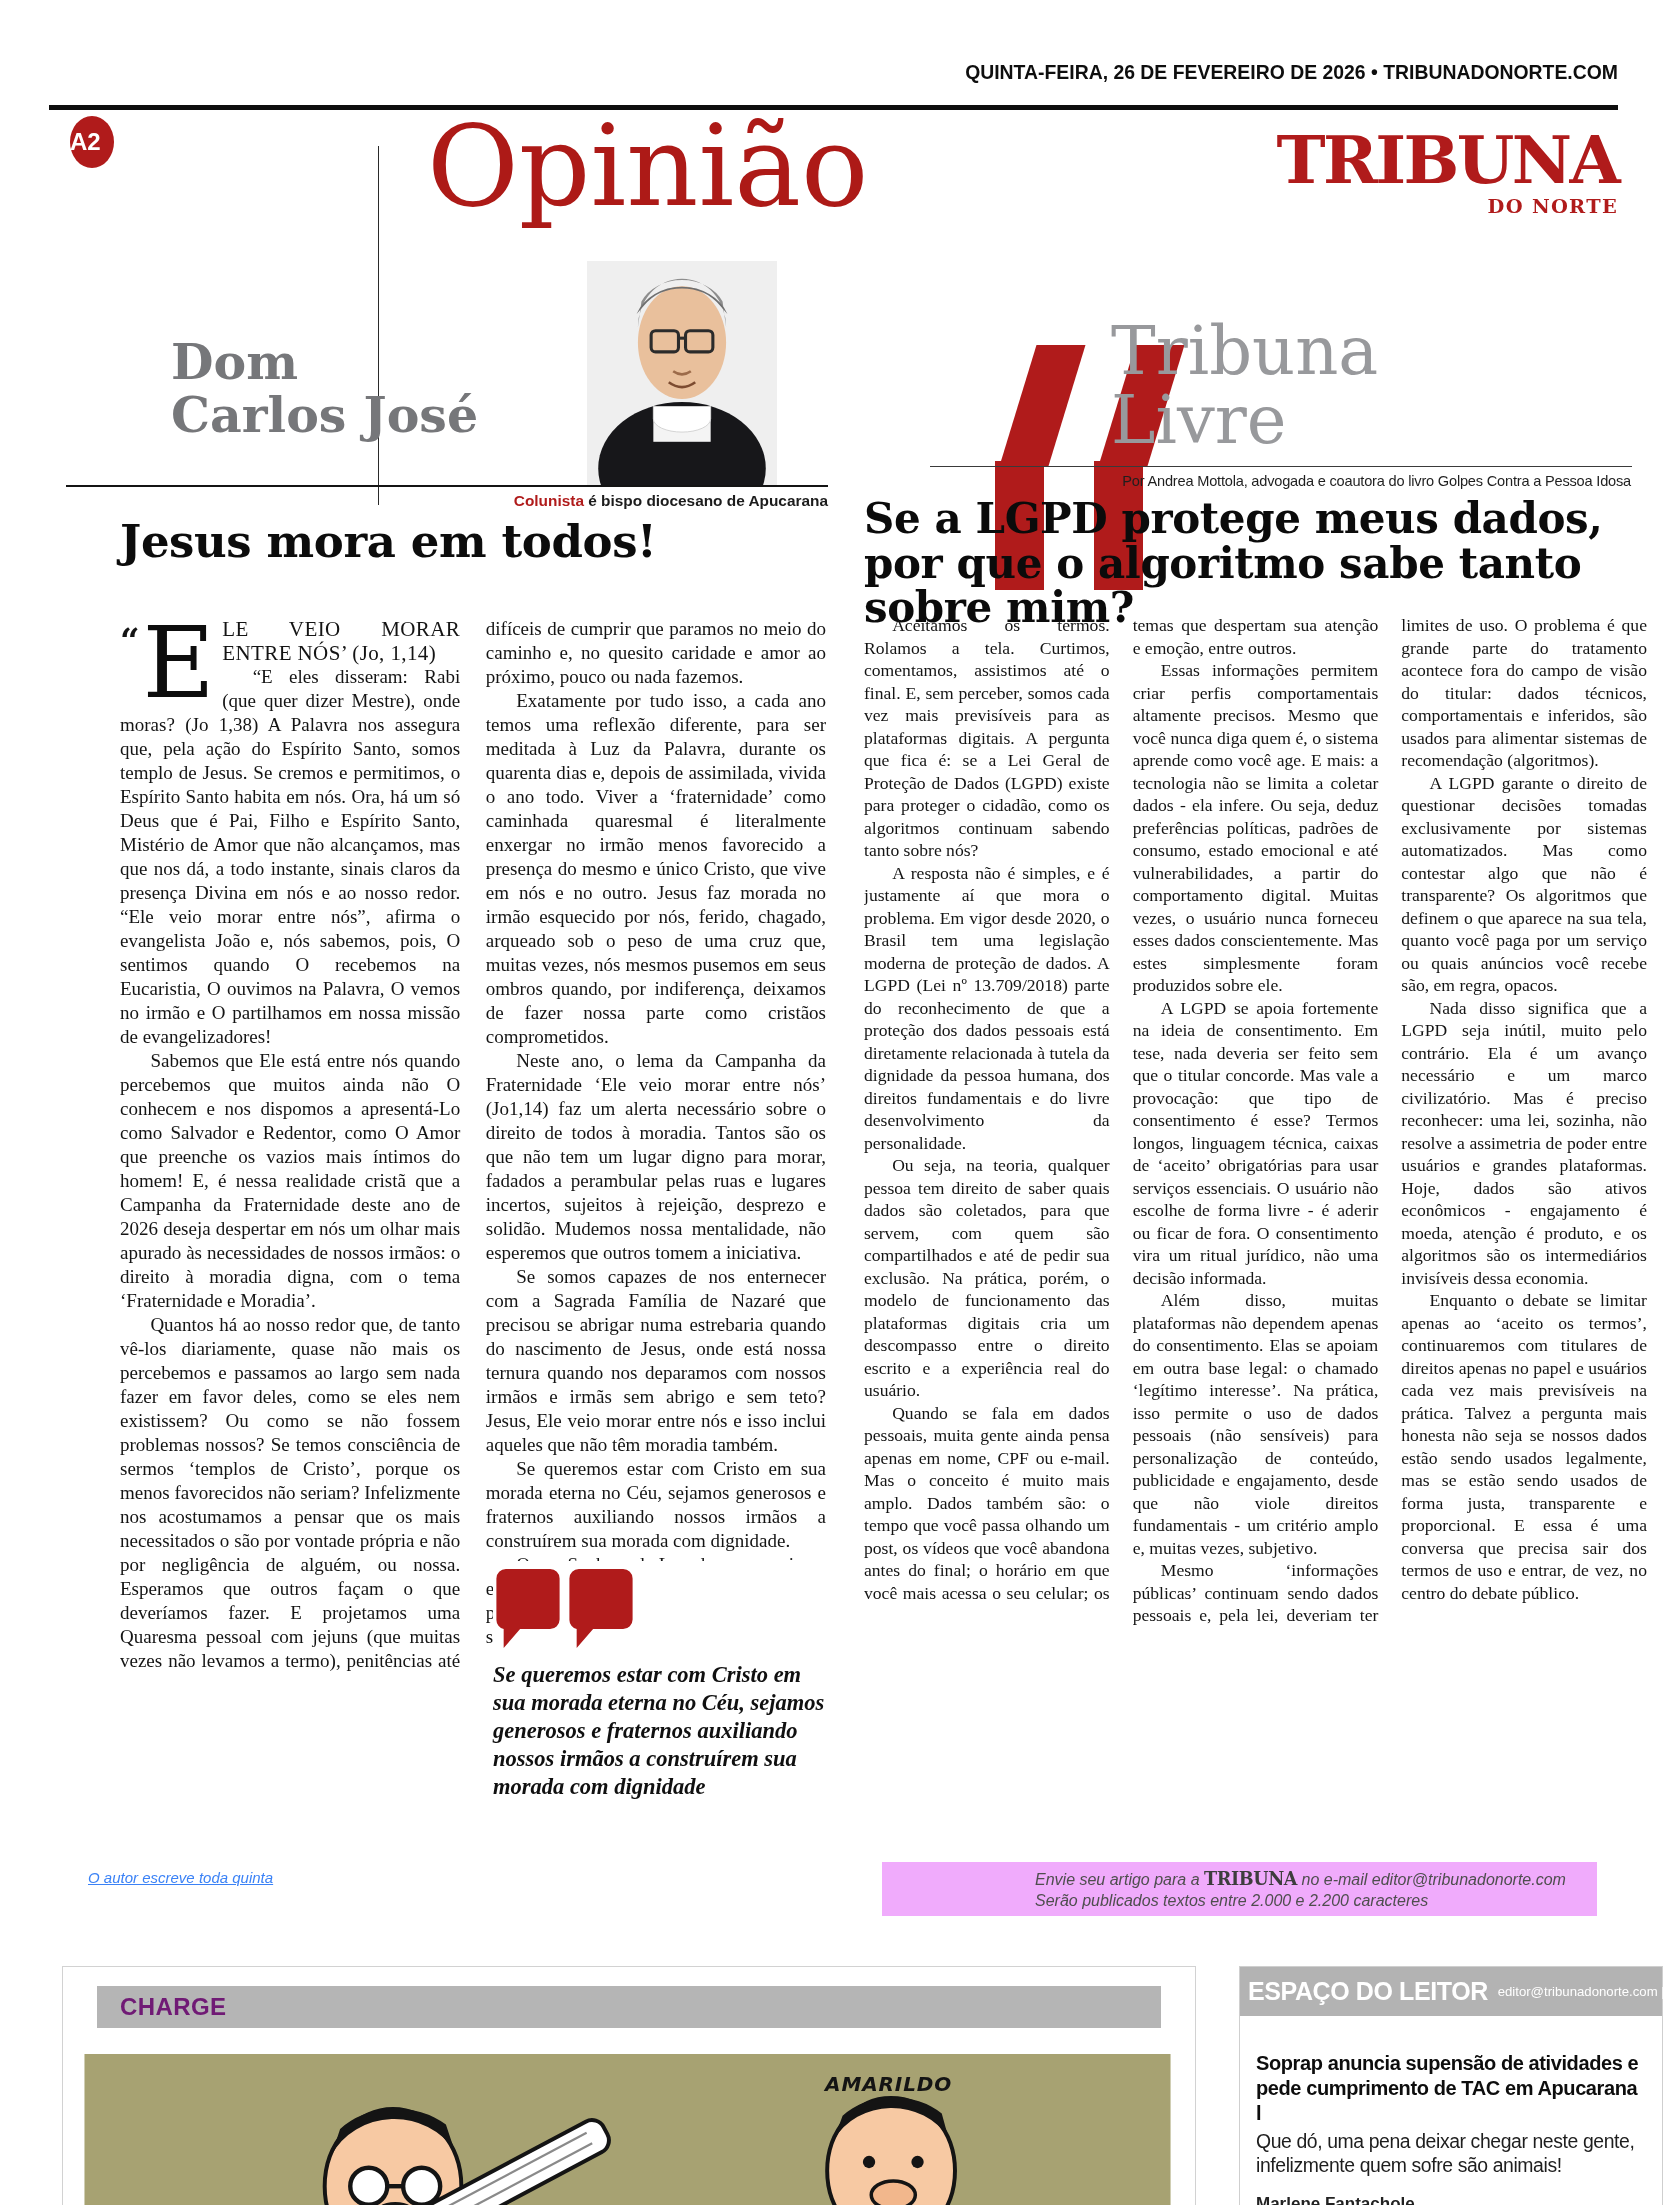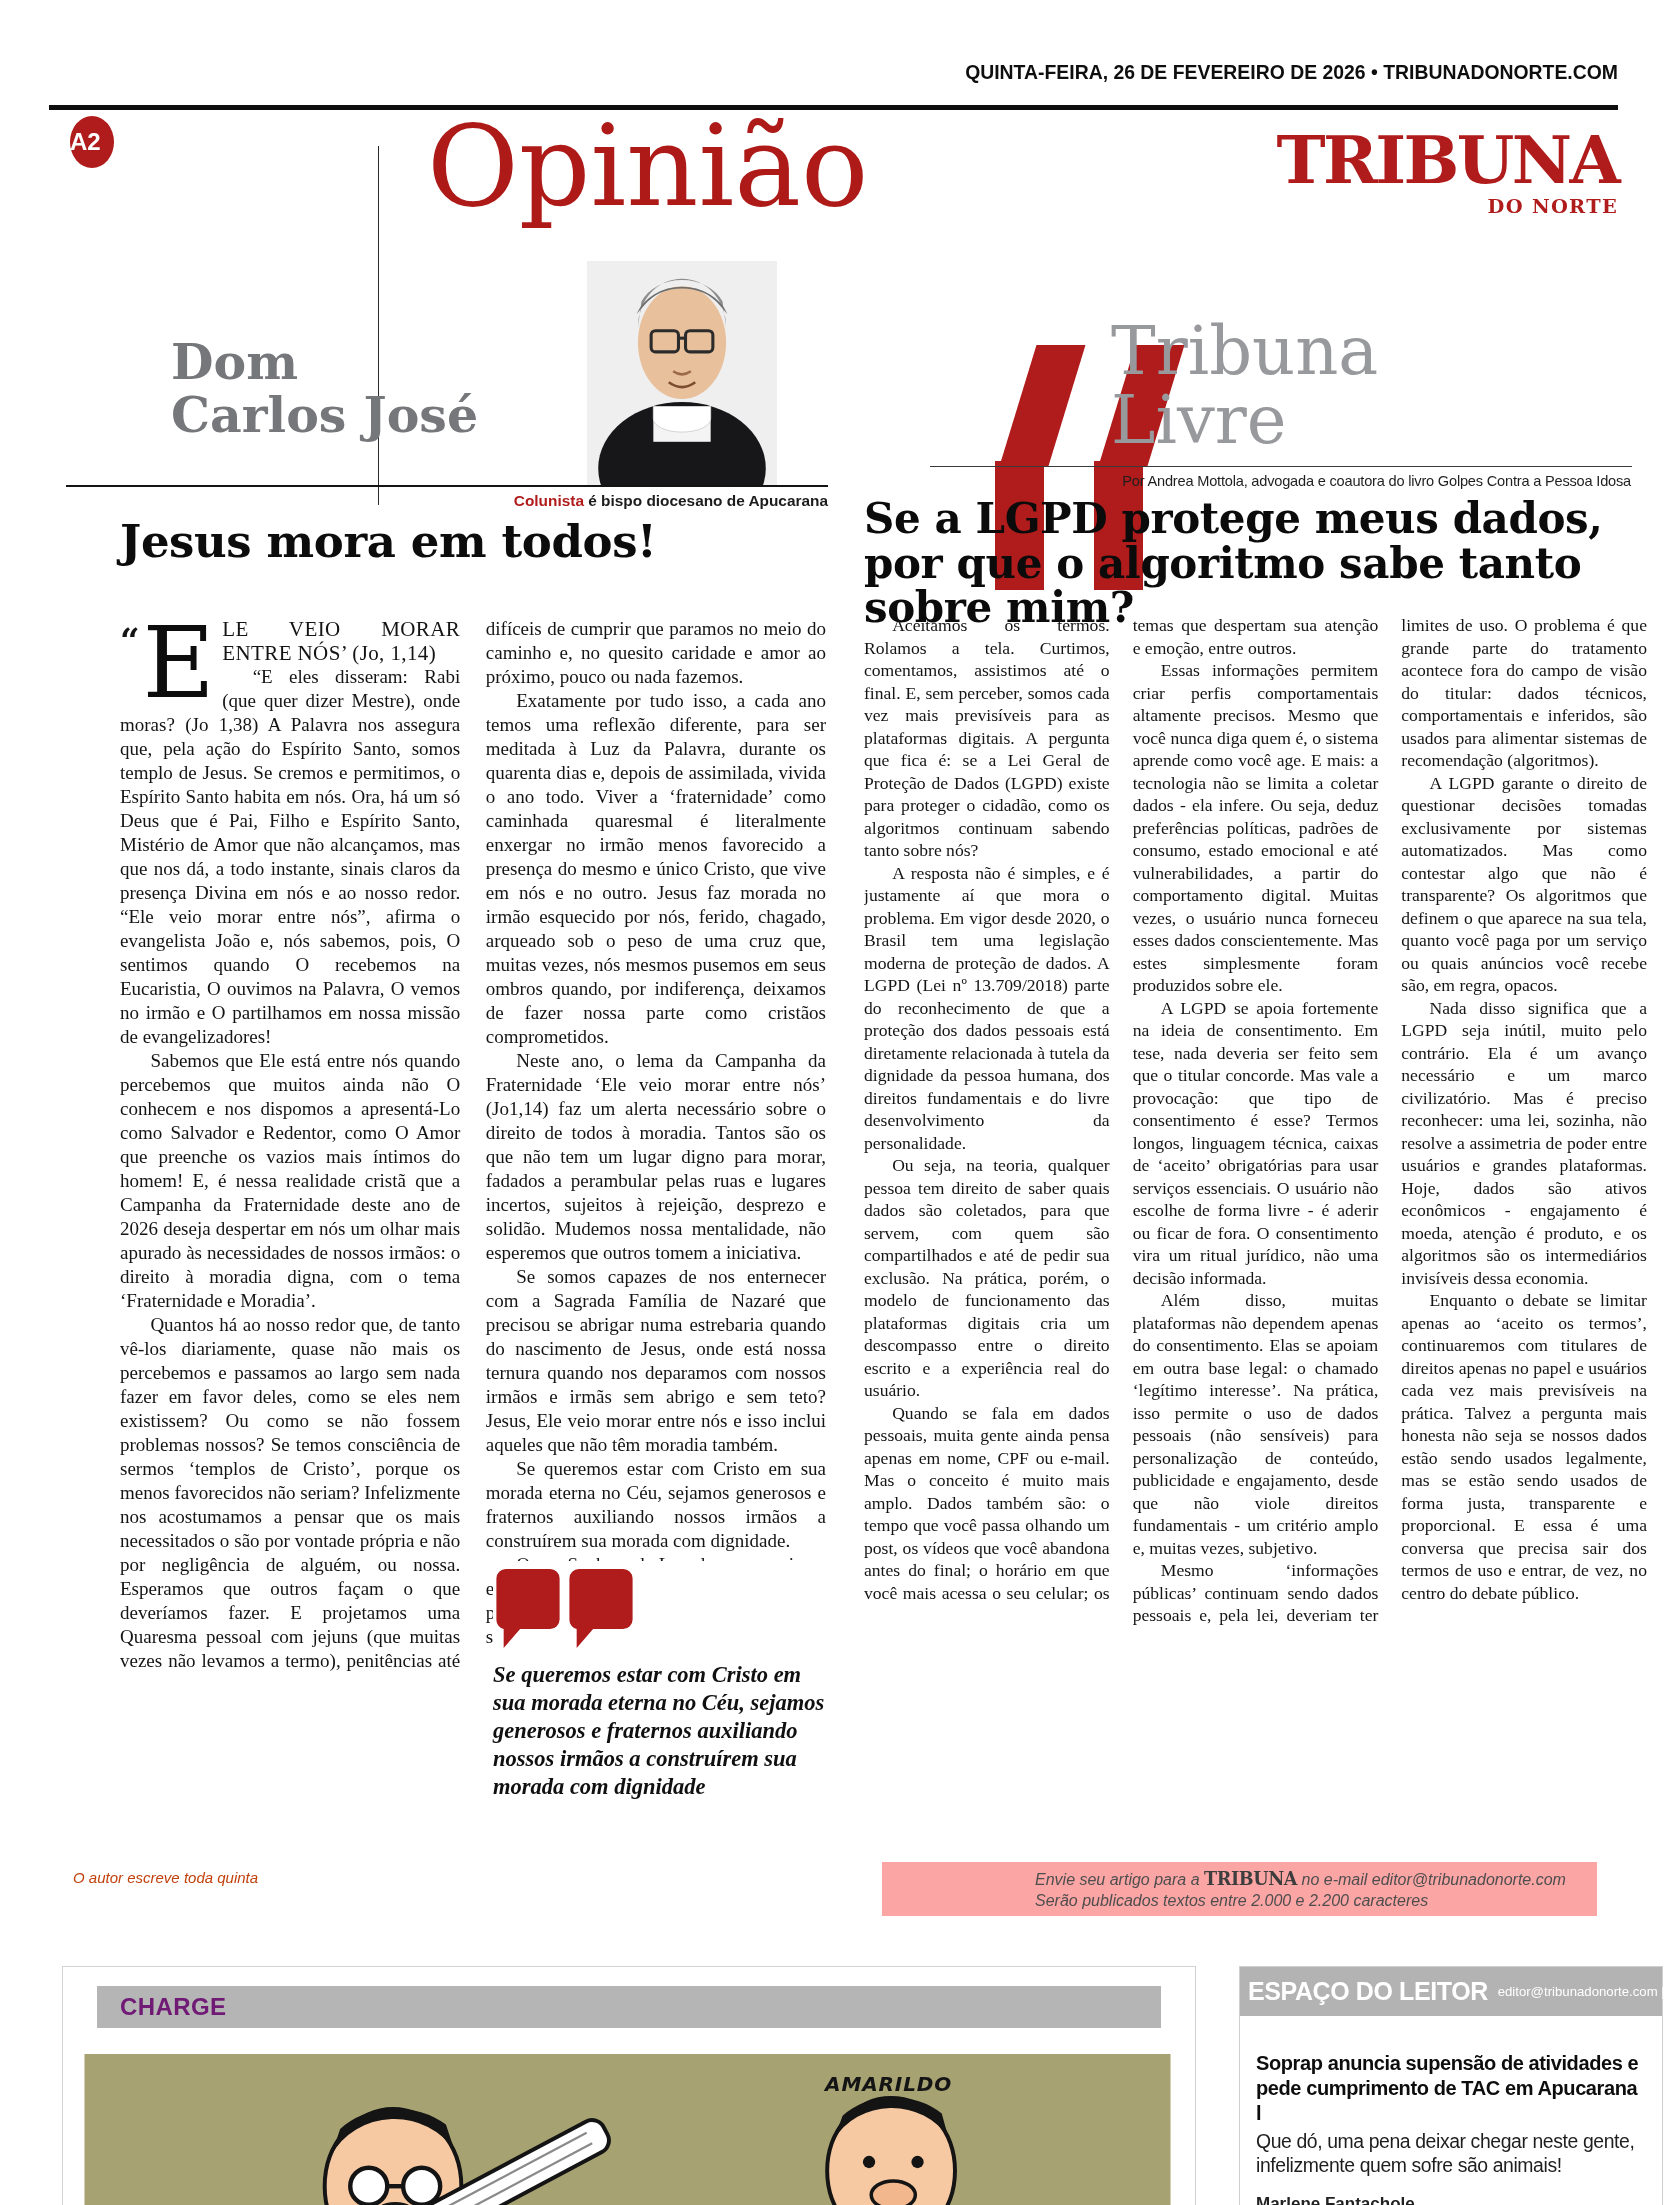--- a/index.html
+++ b/index.html
@@ -26,32 +26,32 @@
   .l-headline{left:120px;top:515px;width:715px;font:bold 45px "DejaVu Serif",serif;color:#0c0c0c;letter-spacing:-0.4px;}
   .l-cols{left:120px;top:617px;width:706px;height:1205px;column-count:2;column-gap:25.6px;
           font:19px/24px "Liberation Serif",serif;text-align:justify;overflow:hidden;color:#141414;}
   .l-cols p, .r-cols p{margin:0;text-indent:1.6em;}
   p.lead{text-indent:0;font-size:21px;letter-spacing:0.4px;}
   .lead-quote{float:left;font:bold 34px/31px "DejaVu Serif",serif;margin-top:8px;}
   .dropcap{float:left;font:normal 99px/79px "DejaVu Serif",serif;padding:6.2px 7px 0 2.6px;color:#0d0d0d;}
   .pullquote{left:493px;top:1561px;width:336px;height:286px;background:#fff;}
   .pq-icons{display:flex;gap:7px;margin:8px 0 13.2px 1.8px;}
   .pq-text{font:bold italic 22.5px/28px "Liberation Serif",serif;color:#101010;}
-  .l-footnote{left:73px;top:1869px;font:italic 15px "Liberation Sans",sans-serif;color:#c2410c;}
+  .l-footnote{left:88px;top:1869px;font:italic 15px "Liberation Sans",sans-serif;color:#3b82f6;text-decoration:underline;}
   .qm-wrap{left:991px;top:345px;width:203px;height:256px;}
   .qm{position:absolute;top:0;width:88px;height:245px;}
   .qm .t{position:absolute;left:27px;top:0;width:49px;height:121px;background:#b01b1b;transform:skewX(-17deg);}
   .qm .b{position:absolute;left:3.5px;top:116px;width:49px;height:129px;background:#b01b1b;}
   .brand{left:1111px;top:317px;font:normal 67px "DejaVu Serif",serif;color:#98999c;line-height:1.03;}
   .r-rule{left:930px;top:466px;width:702px;height:1.3px;background:#3a3a3a;}
   .r-byline{left:864px;top:473px;width:767px;text-align:right;font:14.6px "Liberation Sans",sans-serif;color:#1f1f1f;letter-spacing:-0.2px;}
   .r-headline{left:864px;top:497px;width:785px;font:bold 42px "DejaVu Serif",serif;color:#0b0b0b;line-height:1.06;letter-spacing:-0.4px;}
   .r-cols{left:864px;top:614px;width:783px;height:1222px;column-count:3;column-gap:23px;
           font:17.6px/22.5px "Liberation Serif",serif;text-align:justify;overflow:hidden;color:#141414;}
-  .r-footer{left:882px;top:1862px;width:715px;height:54px;background:#fca5a5;
+  .r-footer{left:882px;top:1862px;width:715px;height:54px;background:#f0abfc;
             font:italic 16px/21px "Liberation Sans",sans-serif;color:#4e4e4e;padding:6.2px 0 0 153px;box-sizing:border-box;}
   .r-footer .brandword{font:bold 17.6px "DejaVu Serif",serif;font-style:normal;color:#3d3d3d;letter-spacing:-0.4px;}
 
   
   .charge-panel{left:62px;top:1966px;width:1132px;height:681px;border:1.3px solid #d2d2d2;background:#fff;}
   .charge-bar{position:absolute;left:34px;top:18.5px;right:34px;height:42px;background:#b5b5b5;display:flex;align-items:center;}
   .charge-bar span{color:#701a75;font:bold 24px "Liberation Sans",sans-serif;letter-spacing:0.4px;margin-left:23px;}
   .cartoon{position:absolute;left:21px;top:87px;width:1087px;height:573px;overflow:hidden;}
   .signature{position:absolute;left:741px;top:17.6px;font:bold italic 20px "DejaVu Sans",sans-serif;color:#141414;letter-spacing:0.9px;}
 

